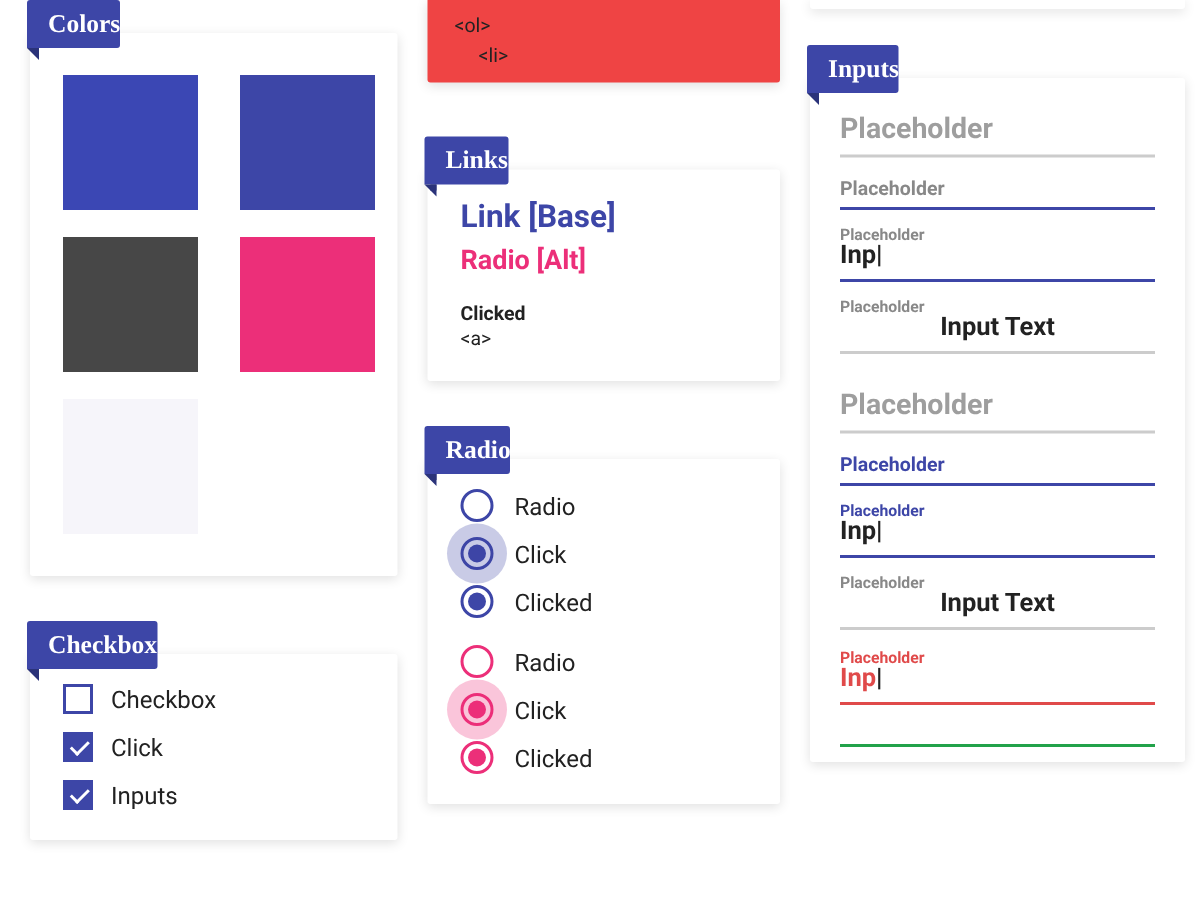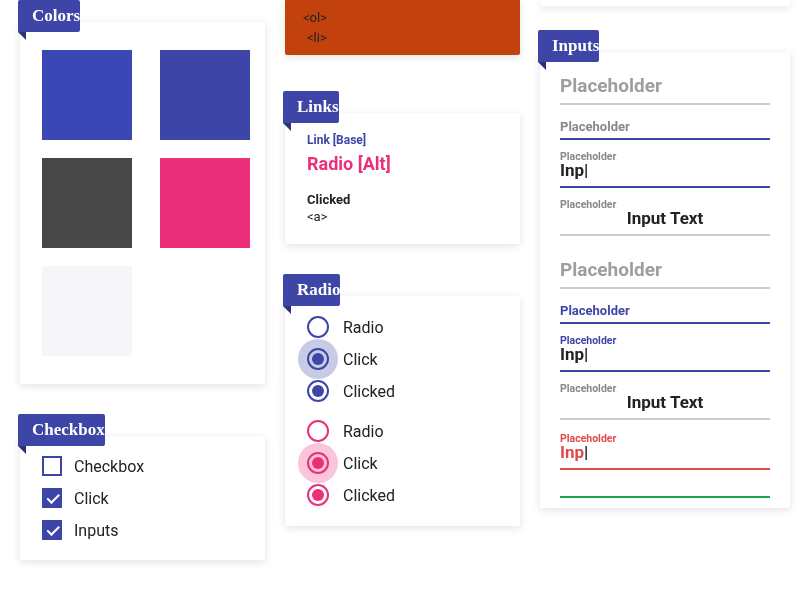--- a/index.html
+++ b/index.html
@@ -79,33 +79,33 @@
     content: "";
     position: absolute;
     width: 36px; height: 36px;
     border-radius: 50%;
     background: rgba(61,70,167,0.25);
     z-index: -1;
   }
 
   
   .code-stub {
-    background: #c2410c;
+    background: #ef4444;
     box-shadow: 0 2px 8px rgba(0,0,0,0.12);
     padding: 8px 18px 8px 18px;
     font-size: 13px;
     line-height: 1.5;
     color: #222;
     font-family: inherit;
     border-radius: 0 0 2px 2px;
   }
-  .code-stub .ind { margin-left: 4px; }
-
-  
-  .link-base { color: #3d46a7; font-weight: 700; font-size: 12px; margin-bottom: 6px; }
+  .code-stub .ind { margin-left: 16px; }
+
+  
+  .link-base { color: #3d46a7; font-weight: 700; font-size: 21px; margin-bottom: 6px; }
   .link-alt  { color: #ec2f79; font-weight: 700; font-size: 18px; margin-bottom: 18px; }
   .el-label  { color: #222; font-size: 13px; font-weight: 700; margin-bottom: 2px; }
   .el-tag    { color: #222; font-size: 13px; }
 
   
   .radio-list { display: flex; flex-direction: column; gap: 10px; }
   .radio-group + .radio-group { margin-top: 18px; }
   .radio-row { display: flex; align-items: center; gap: 14px; font-size: 16px; color: #222; }
   .rdot {
     width: 22px; height: 22px; border-radius: 50%;

